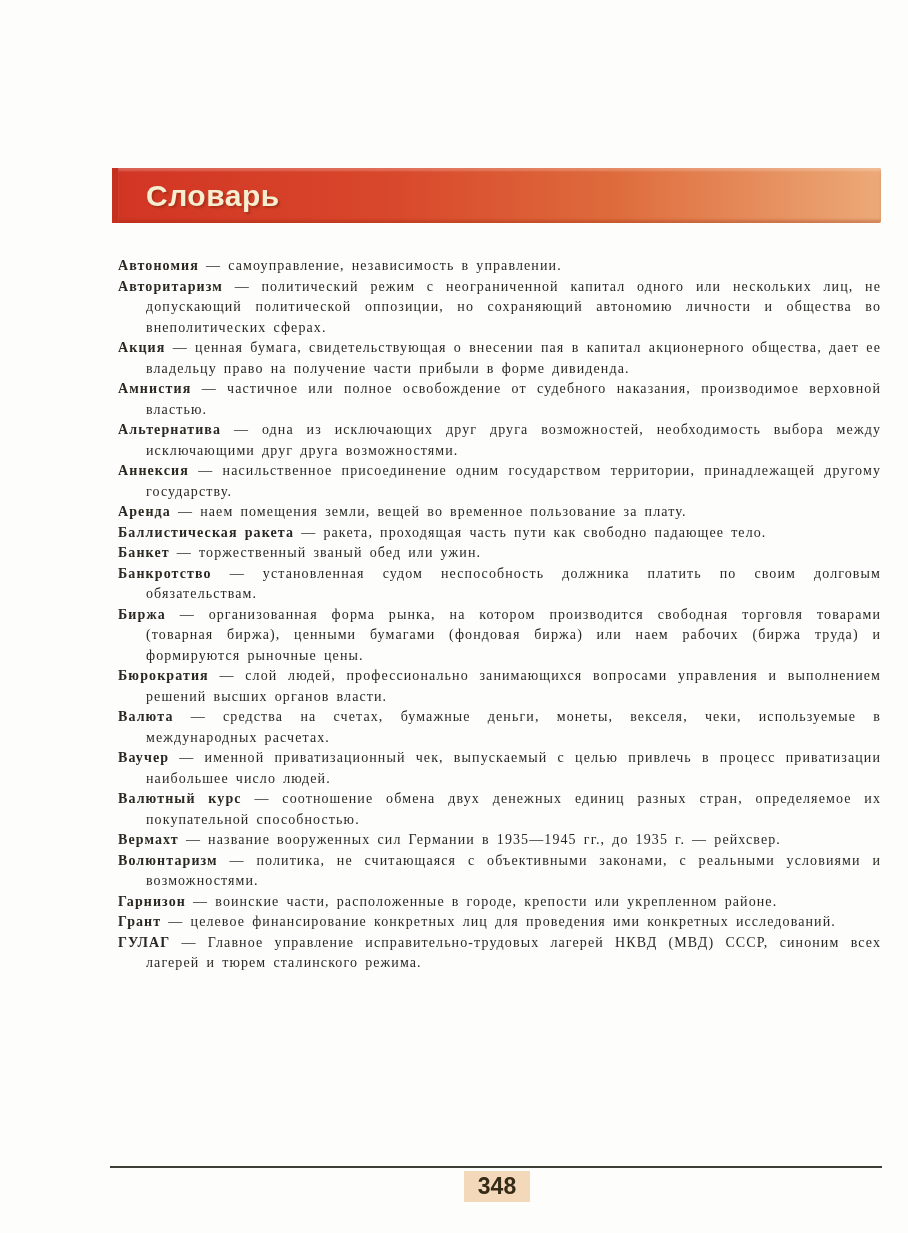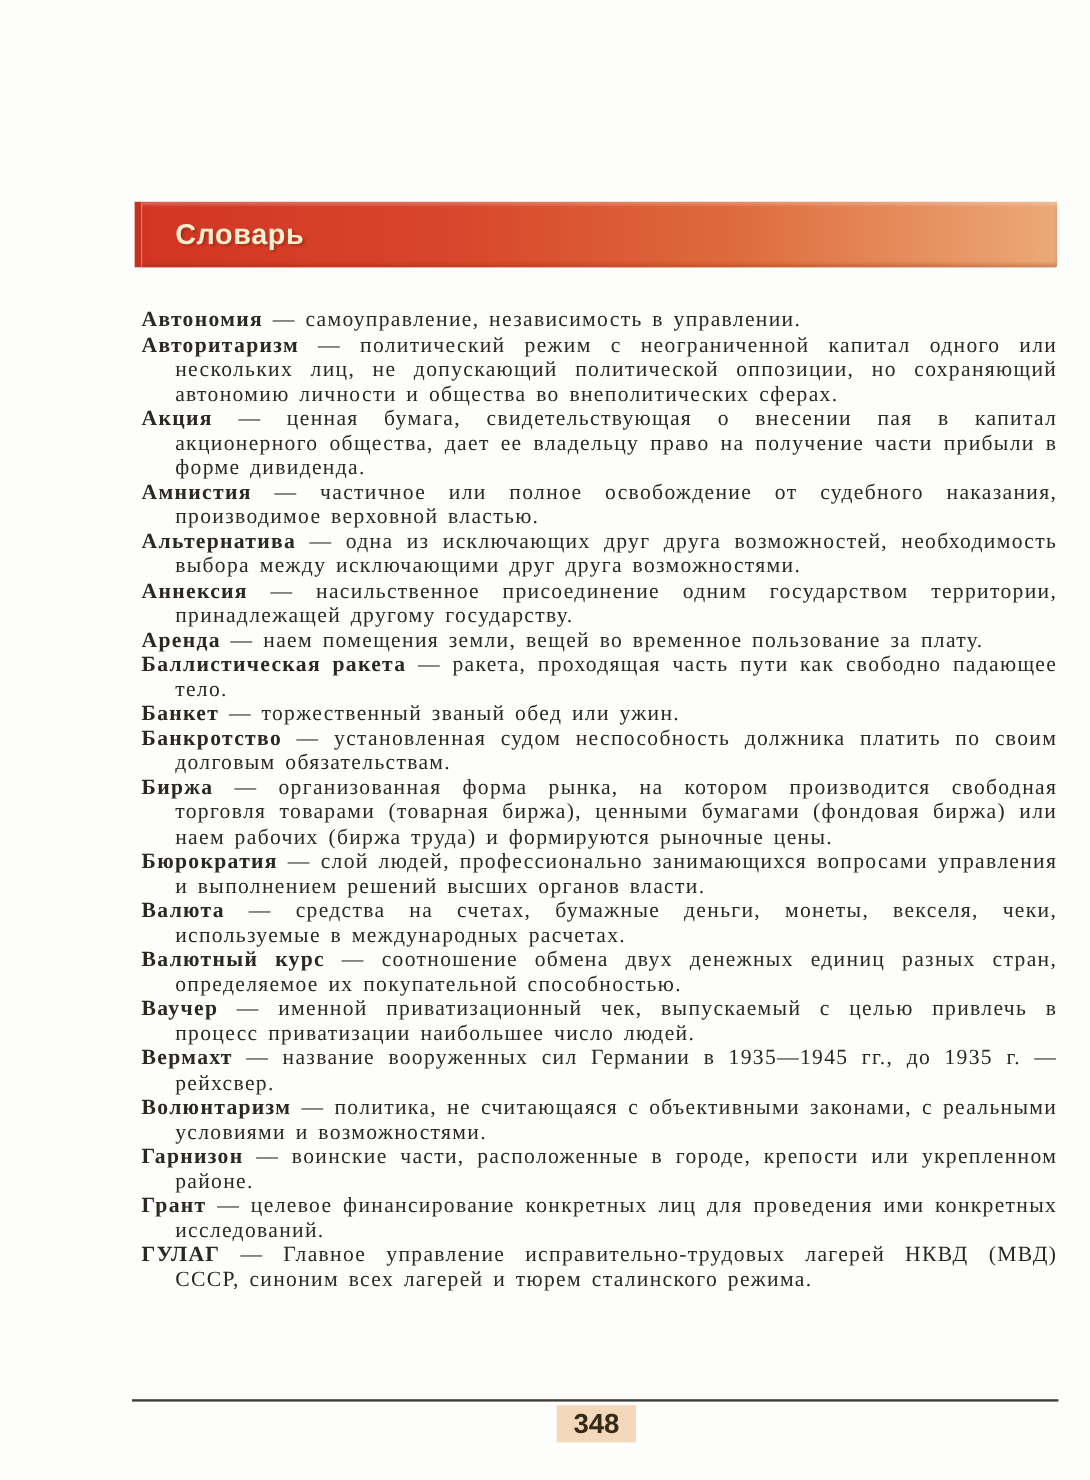--- a/index.html
+++ b/index.html
@@ -32,31 +32,31 @@
     background:linear-gradient(90deg,#d23524 0%,#d8472b 35%,#de6b3c 65%,var(--banner-orange) 100%);
     border-left:6px solid var(--banner-red-deep);
     border-radius:0 2px 2px 0;
     box-shadow:inset 0 3px 2px rgba(255,255,255,.22), inset 0 -3px 3px rgba(140,40,10,.28);
     display:flex;
     align-items:center;
   }
   .banner-title{
     font-family:"Liberation Sans", sans-serif;
     font-weight:bold;
-    font-size:24px;
+    font-size:30px;
     letter-spacing:.5px;
     color:var(--banner-title);
     padding-left:28px;
     text-shadow:2px 2px 2px rgba(140,40,15,.55);
   }
   .glossary{
     position:absolute;
     left:118px;top:256px;
     width:763px;
-    font-size:18px;
+    font-size:14px;
     line-height:20.5px;
     letter-spacing:1.1px;
     word-spacing:2.5px;
     text-align:justify;
   }
   .entry{
     padding-left:28px;
     text-indent:-28px;
   }
   .entry b{font-weight:bold;}
@@ -110,23 +110,23 @@
   <p class="entry"><b>Банкет</b><span> — торжественный званый обед или ужин.</span></p>
 
   <p class="entry"><b>Банкротство</b><span> — установленная судом неспособность должника платить по своим долговым обязательствам.</span></p>
 
   <p class="entry"><b>Биржа</b><span> — организованная форма рынка, на котором производится свободная торговля товарами (товарная биржа), ценными бумагами (фондовая биржа) или наем рабочих (биржа труда) и формируются рыночные цены.</span></p>
 
   <p class="entry"><b>Бюрократия</b><span> — слой людей, профессионально занимающихся вопросами управления и выполнением решений высших органов власти.</span></p>
 
   <p class="entry"><b>Валюта</b><span> — средства на счетах, бумажные деньги, монеты, векселя, чеки, используемые в международных расчетах.</span></p>
 
+  <p class="entry"><b>Ваучер</b><span> — именной приватизационный чек, выпускаемый с целью привлечь в процесс приватизации наибольшее число людей.</span></p>
+
   <p class="entry"><b>Валютный курс</b><span> — соотношение обмена двух денежных единиц разных стран, определяемое их покупательной способностью.</span></p>
-
-  <p class="entry"><b>Ваучер</b><span> — именной приватизационный чек, выпускаемый с целью привлечь в процесс приватизации наибольшее число людей.</span></p>
 
   <p class="entry"><b>Вермахт</b><span> — название вооруженных сил Германии в 1935—1945 гг., до 1935 г. — рейхсвер.</span></p>
 
   <p class="entry"><b>Волюнтаризм</b><span> — политика, не считающаяся с объективными законами, с реальными условиями и возможностями.</span></p>
 
   <p class="entry"><b>Гарнизон</b><span> — воинские части, расположенные в городе, крепости или укрепленном районе.</span></p>
 
   <p class="entry"><b>Грант</b><span> — целевое финансирование конкретных лиц для проведения ими конкретных исследований.</span></p>
 
   <p class="entry"><b>ГУЛАГ</b><span> — Главное управление исправительно-трудовых лагерей НКВД (МВД) СССР, синоним всех лагерей и тюрем сталинского режима.</span></p>

